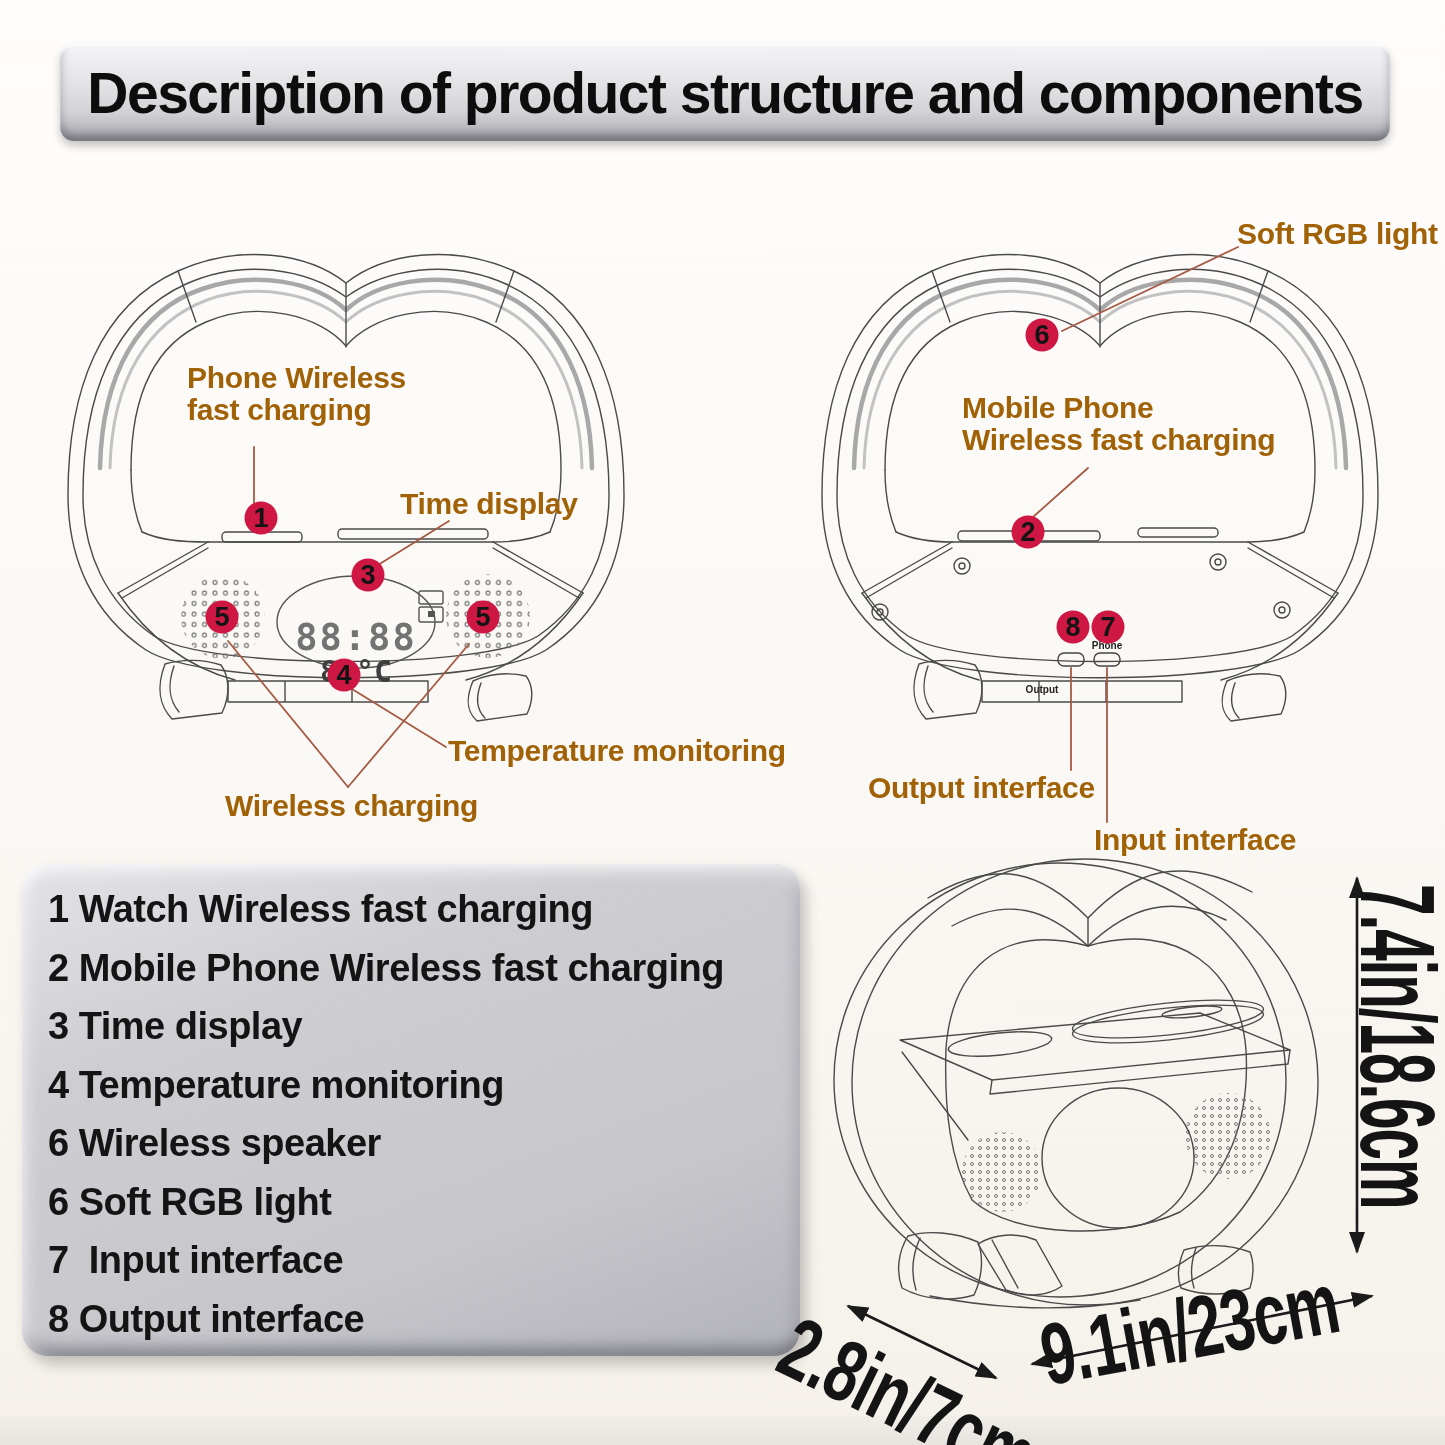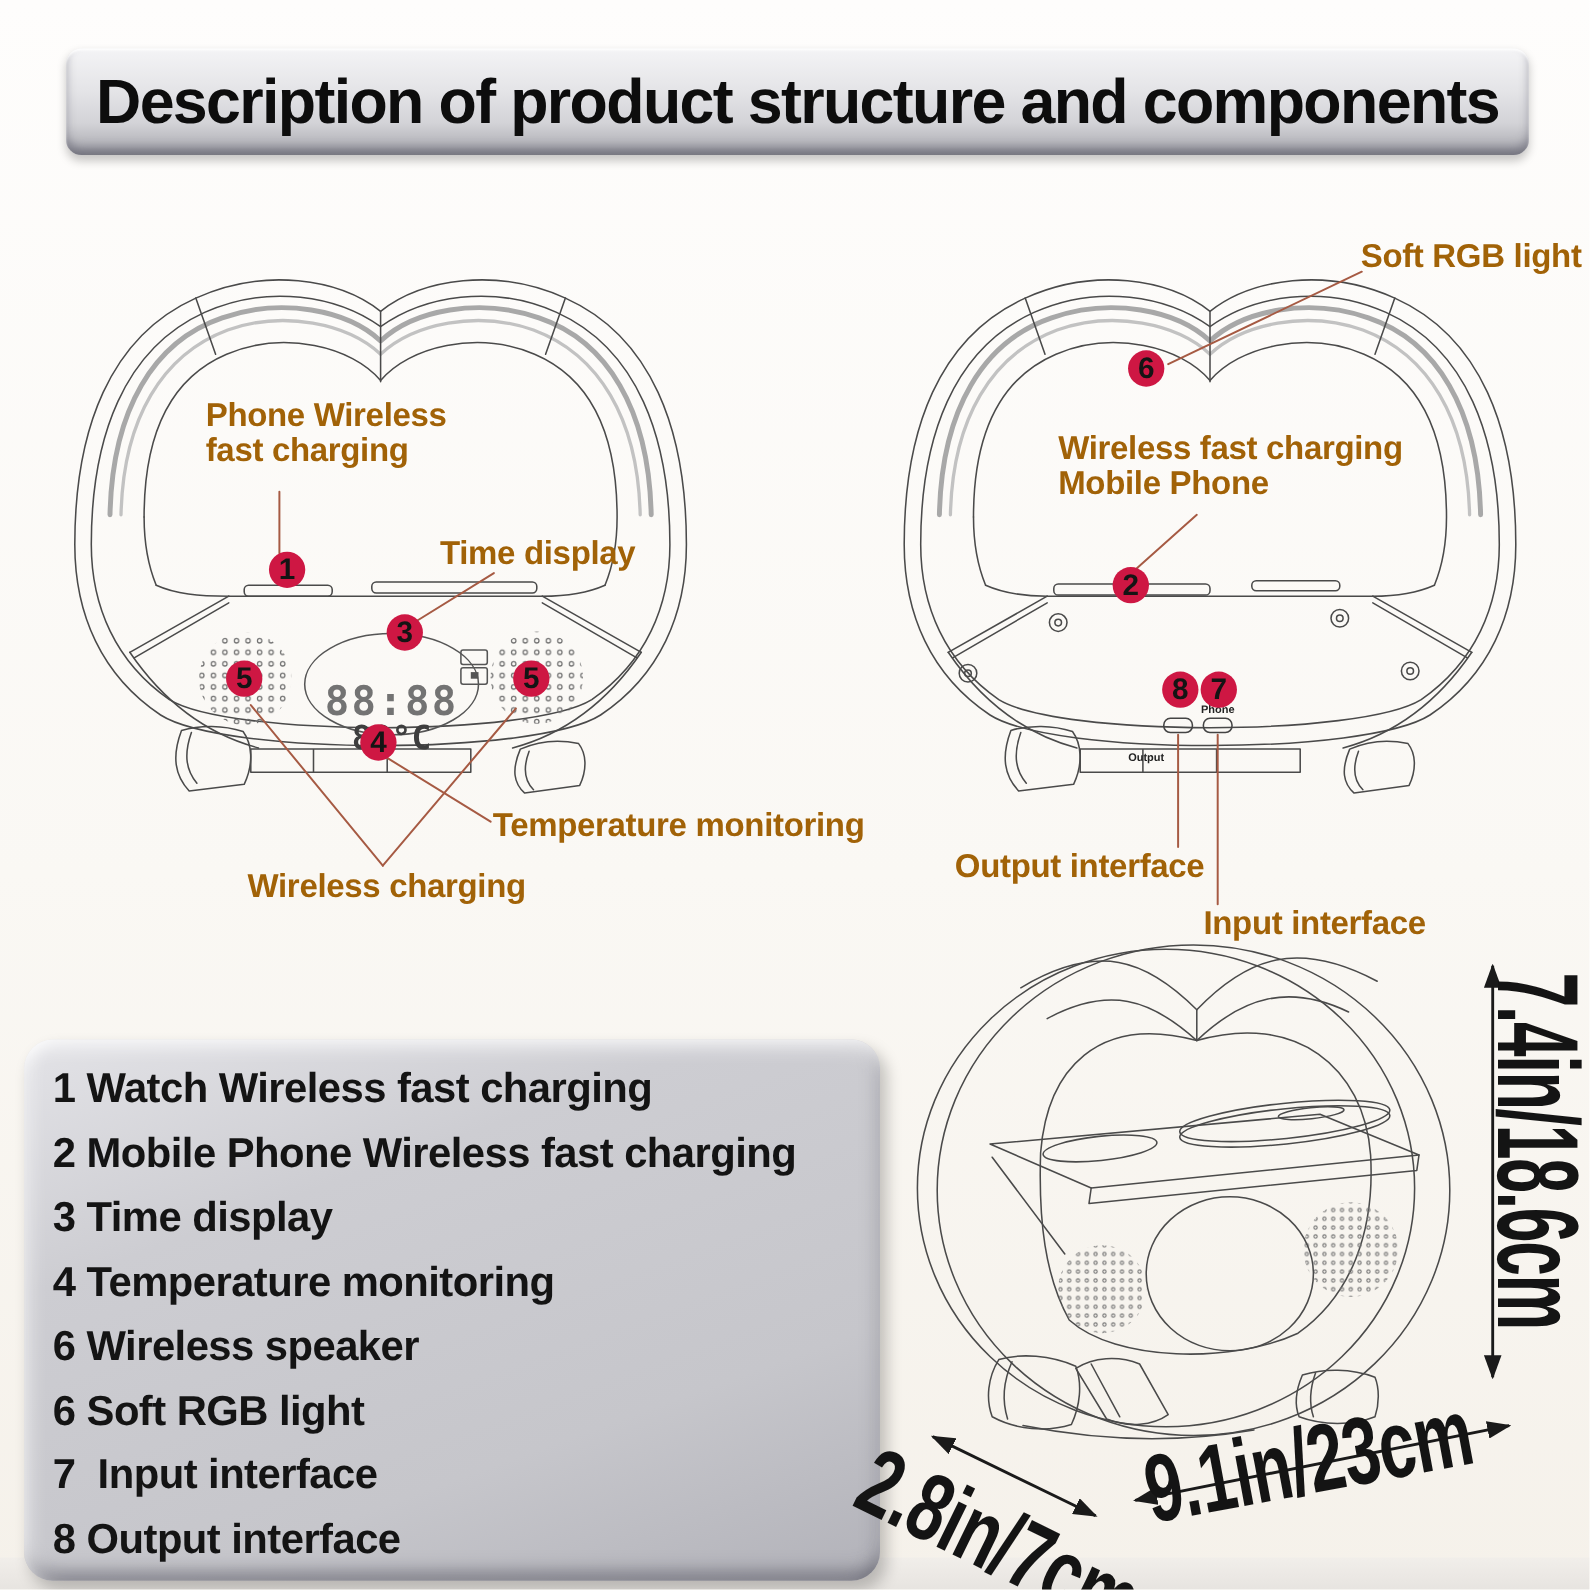--- a/index.html
+++ b/index.html
@@ -25,21 +25,21 @@
     background:var(--badge,#ce1743);color:#141414;font-weight:700;font-size:27px;line-height:1;
     display:flex;align-items:center;justify-content:center;transform:translate(-50%,-50%);z-index:3;}
   
   .lcd{position:absolute;left:283px;top:592px;width:146px;text-align:center;z-index:2;}
   .lcd-time{font-family:"DejaVu Sans Mono",monospace;font-weight:700;font-size:37px;letter-spacing:2px;color:#737373;line-height:38px;margin-top:27px;}
   .lcd-temp{font-family:"DejaVu Sans Mono",monospace;font-weight:700;font-size:30px;color:#3e3e3e;line-height:30px;}
   
   .port-caption{position:absolute;font-weight:700;font-size:10px;color:#222;transform:translate(-50%,0);z-index:3;letter-spacing:0;}
   
   .legend-panel{
-    position:absolute;left:22px;top:945px;width:778px;height:492px;border-radius:26px;z-index:2;
+    position:absolute;left:22px;top:864px;width:778px;height:492px;border-radius:26px;z-index:2;
     background:linear-gradient(160deg,#e3e3e7 0%,#cdcdd2 30%,#c6c6cb 70%,#b2b2b9 100%);
     box-shadow:inset 0 14px 18px -10px rgba(255,255,255,.95), inset 14px 0 18px -12px rgba(255,255,255,.8),
       inset 0 -18px 16px -10px rgba(70,70,82,.55), inset -14px 0 16px -12px rgba(110,110,120,.4),
       6px 8px 14px rgba(0,0,0,.22);
     padding:16px 0 0 26px;box-sizing:border-box;
   }
   .legend-item{font-weight:700;font-size:38px;letter-spacing:-.5px;line-height:58.5px;color:#141414;white-space:pre;}
   
   .dim{position:absolute;font-weight:700;color:#141414;white-space:nowrap;z-index:2;}
   .dim-height{left:1457px;top:884px;font-size:105px;letter-spacing:-2px;transform-origin:0 0;transform:rotate(90deg) scaleX(.54);}
@@ -186,22 +186,22 @@
 </div>
 
 <div class="badge" style="left:261px;top:518px;">1</div>
 <div class="badge" style="left:368px;top:575px;">3</div>
 <div class="badge" style="left:222px;top:617px;">5</div>
 <div class="badge" style="left:483px;top:617px;">5</div>
 <div class="badge" style="left:344px;top:675px;">4</div>
 
 <div class="label" style="left:1237px;top:218px;">Soft RGB light</div>
 <div class="label" style="left:962px;top:392px;">
+  <span style="display:block">Mobile Phone</span>
   <span style="display:block">Wireless fast charging</span>
-  <span style="display:block">Mobile Phone</span>
 </div>
 <div class="label" style="left:868px;top:772px;">Output interface</div>
 <div class="label" style="left:1094px;top:824px;">Input interface</div>
 
 <div class="port-caption" style="left:1042px;top:640px;margin-top:44px;">Output</div>
 <div class="port-caption" style="left:1107px;top:640px;">Phone</div>
 
 <div class="badge" style="left:1042px;top:335px;">6</div>
 <div class="badge" style="left:1028px;top:532px;">2</div>
 <div class="badge" style="left:1073px;top:627px;">8</div>

